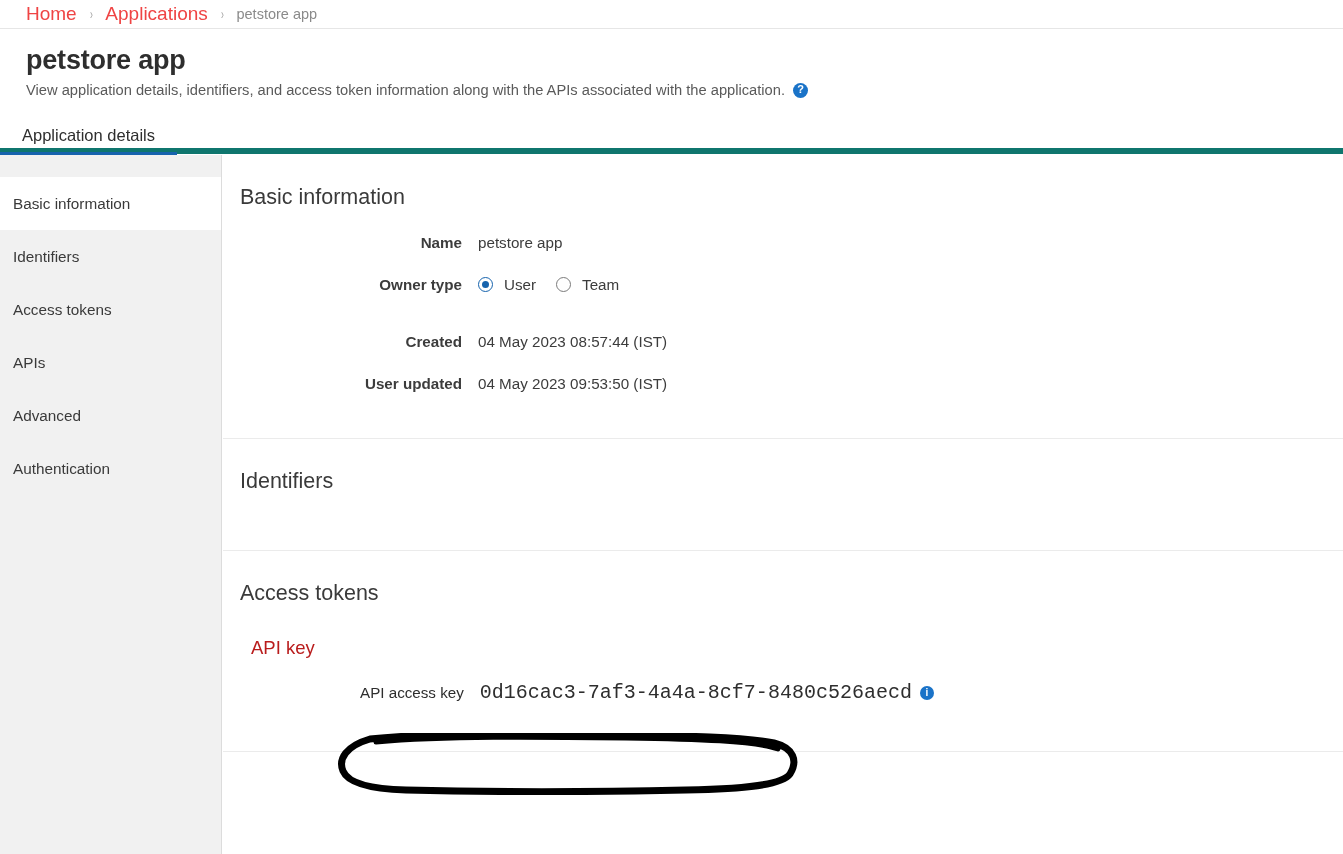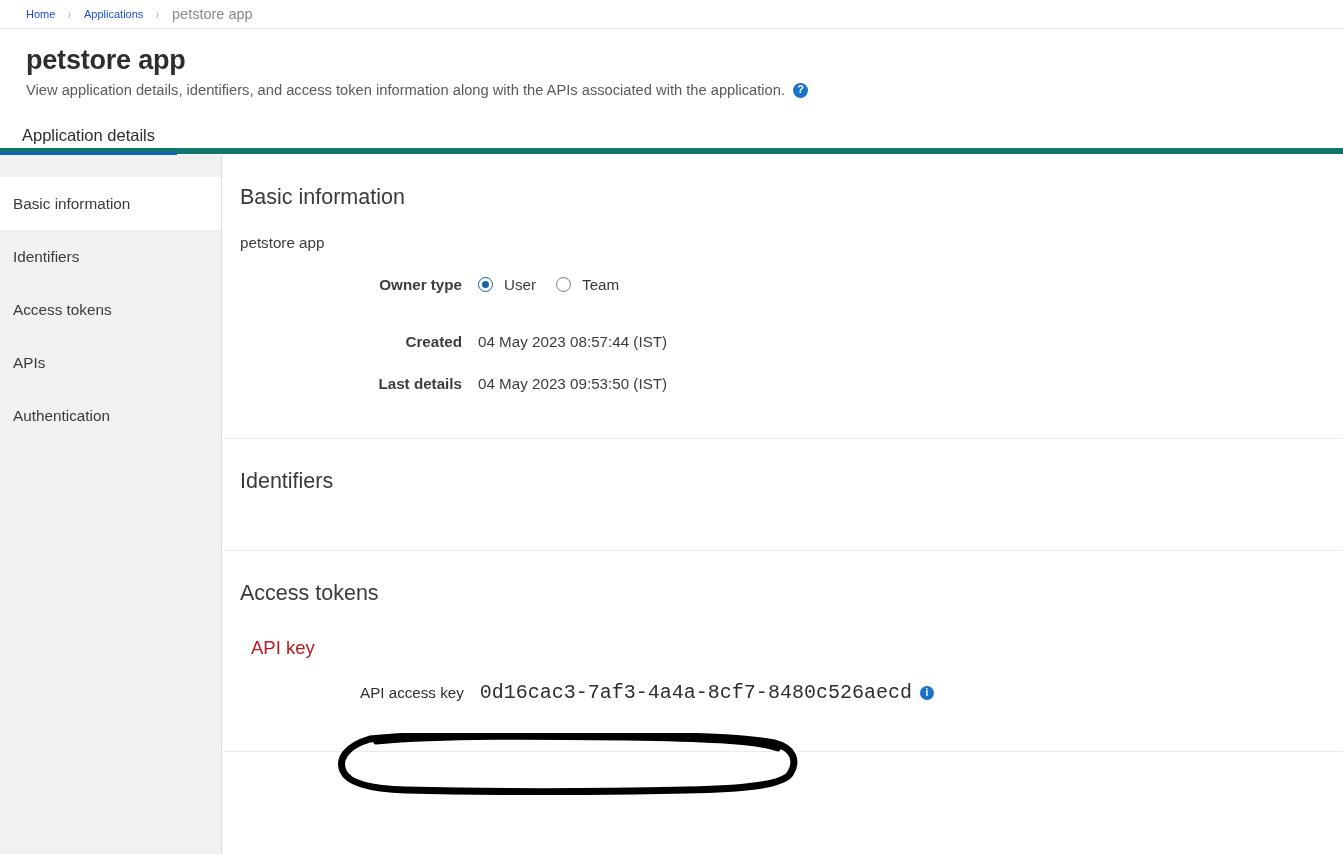--- a/index.html
+++ b/index.html
@@ -13,21 +13,21 @@
   }
   #page { position: relative; width: 1343px; height: 854px; background:#fff; }
 
   
   #breadcrumb {
     position: absolute; left: 0; top: 0; width: 1343px; height: 29px;
     display: flex; align-items: center; padding-left: 26px;
     border-bottom: 1px solid #e6e6e6; background: #fff;
   }
   #breadcrumb .crumb-link {
-    font-size: 11px; color: #1d4ed8; text-decoration: none; cursor: pointer;
+    font-size: 19px; color: #ef4444; text-decoration: none; cursor: pointer;
   }
   #breadcrumb .crumb-current { font-size: 14.5px; color: #8a8a8a; }
   #breadcrumb .crumb-sep {
     font-size: 14px; color: #9e9e9e; margin: 0 12px; line-height: 1;
     transform: scaleX(0.62); display:inline-block;
   }
 
   
   #page-header { position: absolute; left: 0; top: 29px; width: 1343px; padding: 14px 0 0 26px; }
   #page-title {
@@ -166,30 +166,34 @@
     <div class="side-item">
       <span>Identifiers</span>
     </div>
     <div class="side-item">
       <span>Access tokens</span>
     </div>
     <div class="side-item">
       <span>APIs</span>
     </div>
     <div class="side-item">
+      <span>Advanced</span>
+    </div>
+    <div class="side-item">
       <span>Authentication</span>
     </div>
   </aside>
 
   <main id="content">
 
     <section class="section">
       <h2 class="section-title">Basic information</h2>
 
       <div class="field-row">
+        <div class="field-label">Name</div>
         <div class="field-value">petstore app</div>
       </div>
 
 
 
       <div class="field-row">
         <div class="field-label">Owner type</div>
         <div class="field-value">
           <div class="radio-group">
             <label class="radio-opt checked">
@@ -203,21 +207,21 @@
           </div>
         </div>
       </div>
 
       <div class="field-row" style="margin-top:36px">
         <div class="field-label">Created</div>
         <div class="field-value">04 May 2023 08:57:44 (IST)</div>
       </div>
 
       <div class="field-row">
-        <div class="field-label">Last details</div>
+        <div class="field-label">User updated</div>
         <div class="field-value">04 May 2023 09:53:50 (IST)</div>
       </div>
 
       <div style="height:44px"></div>
     </section>
 
     <div class="divider"></div>
 
     <section class="section" style="height:111px">
       <h2 class="section-title">Identifiers</h2>

